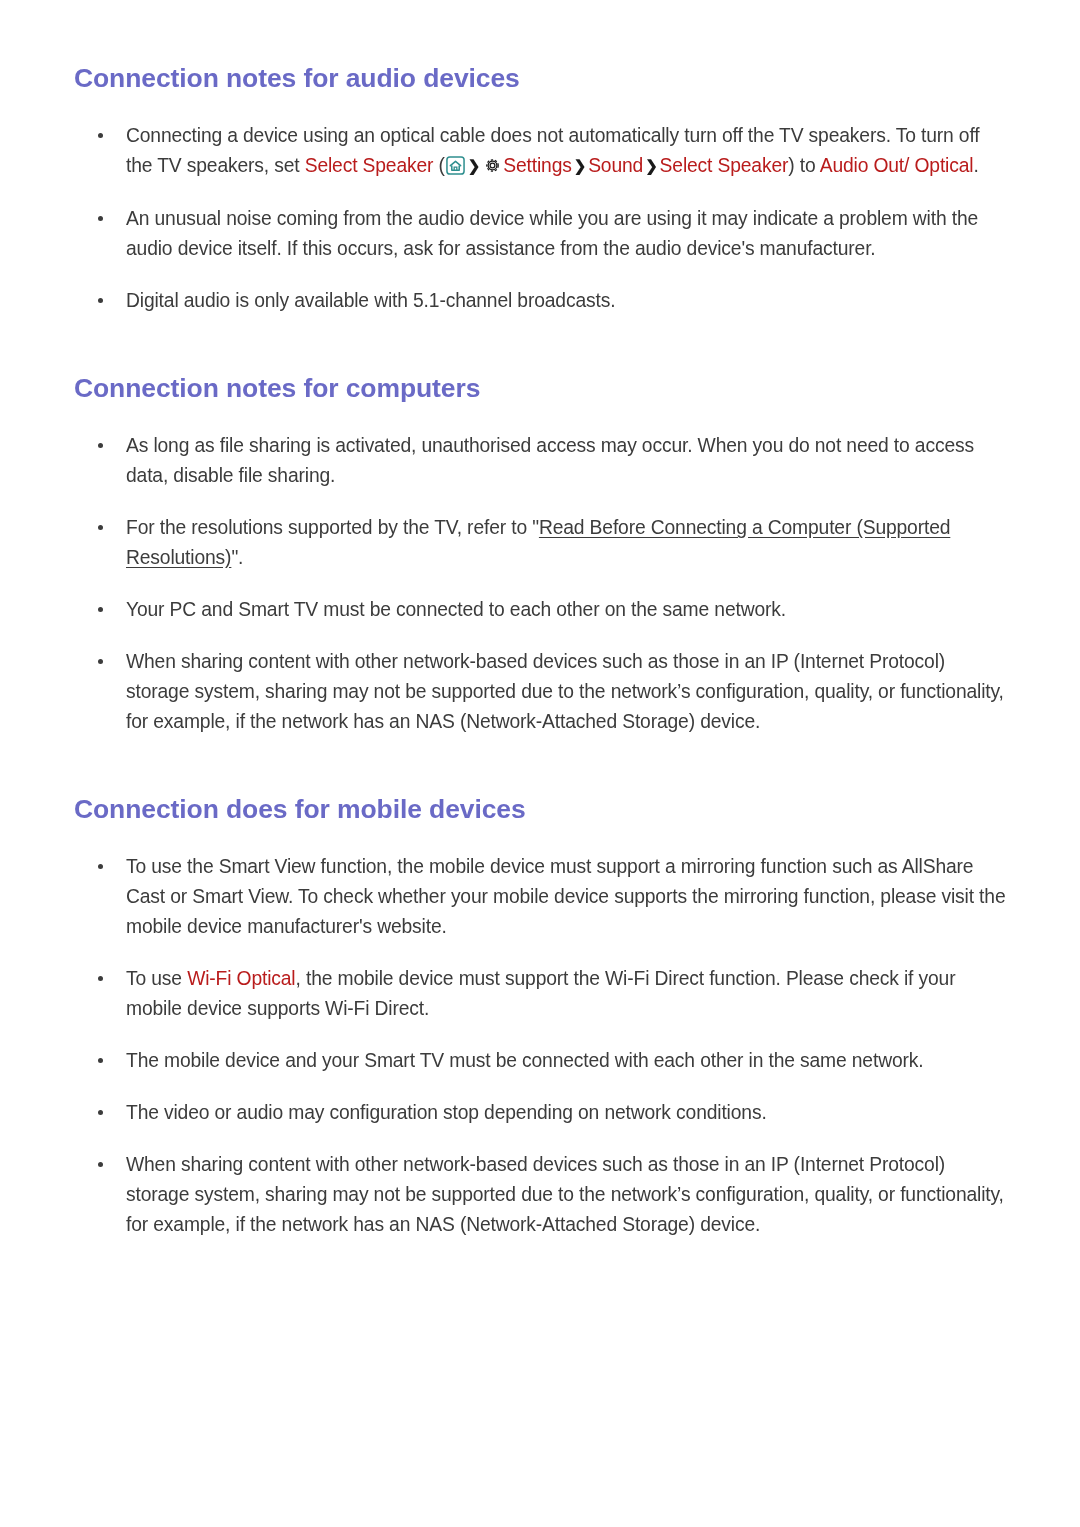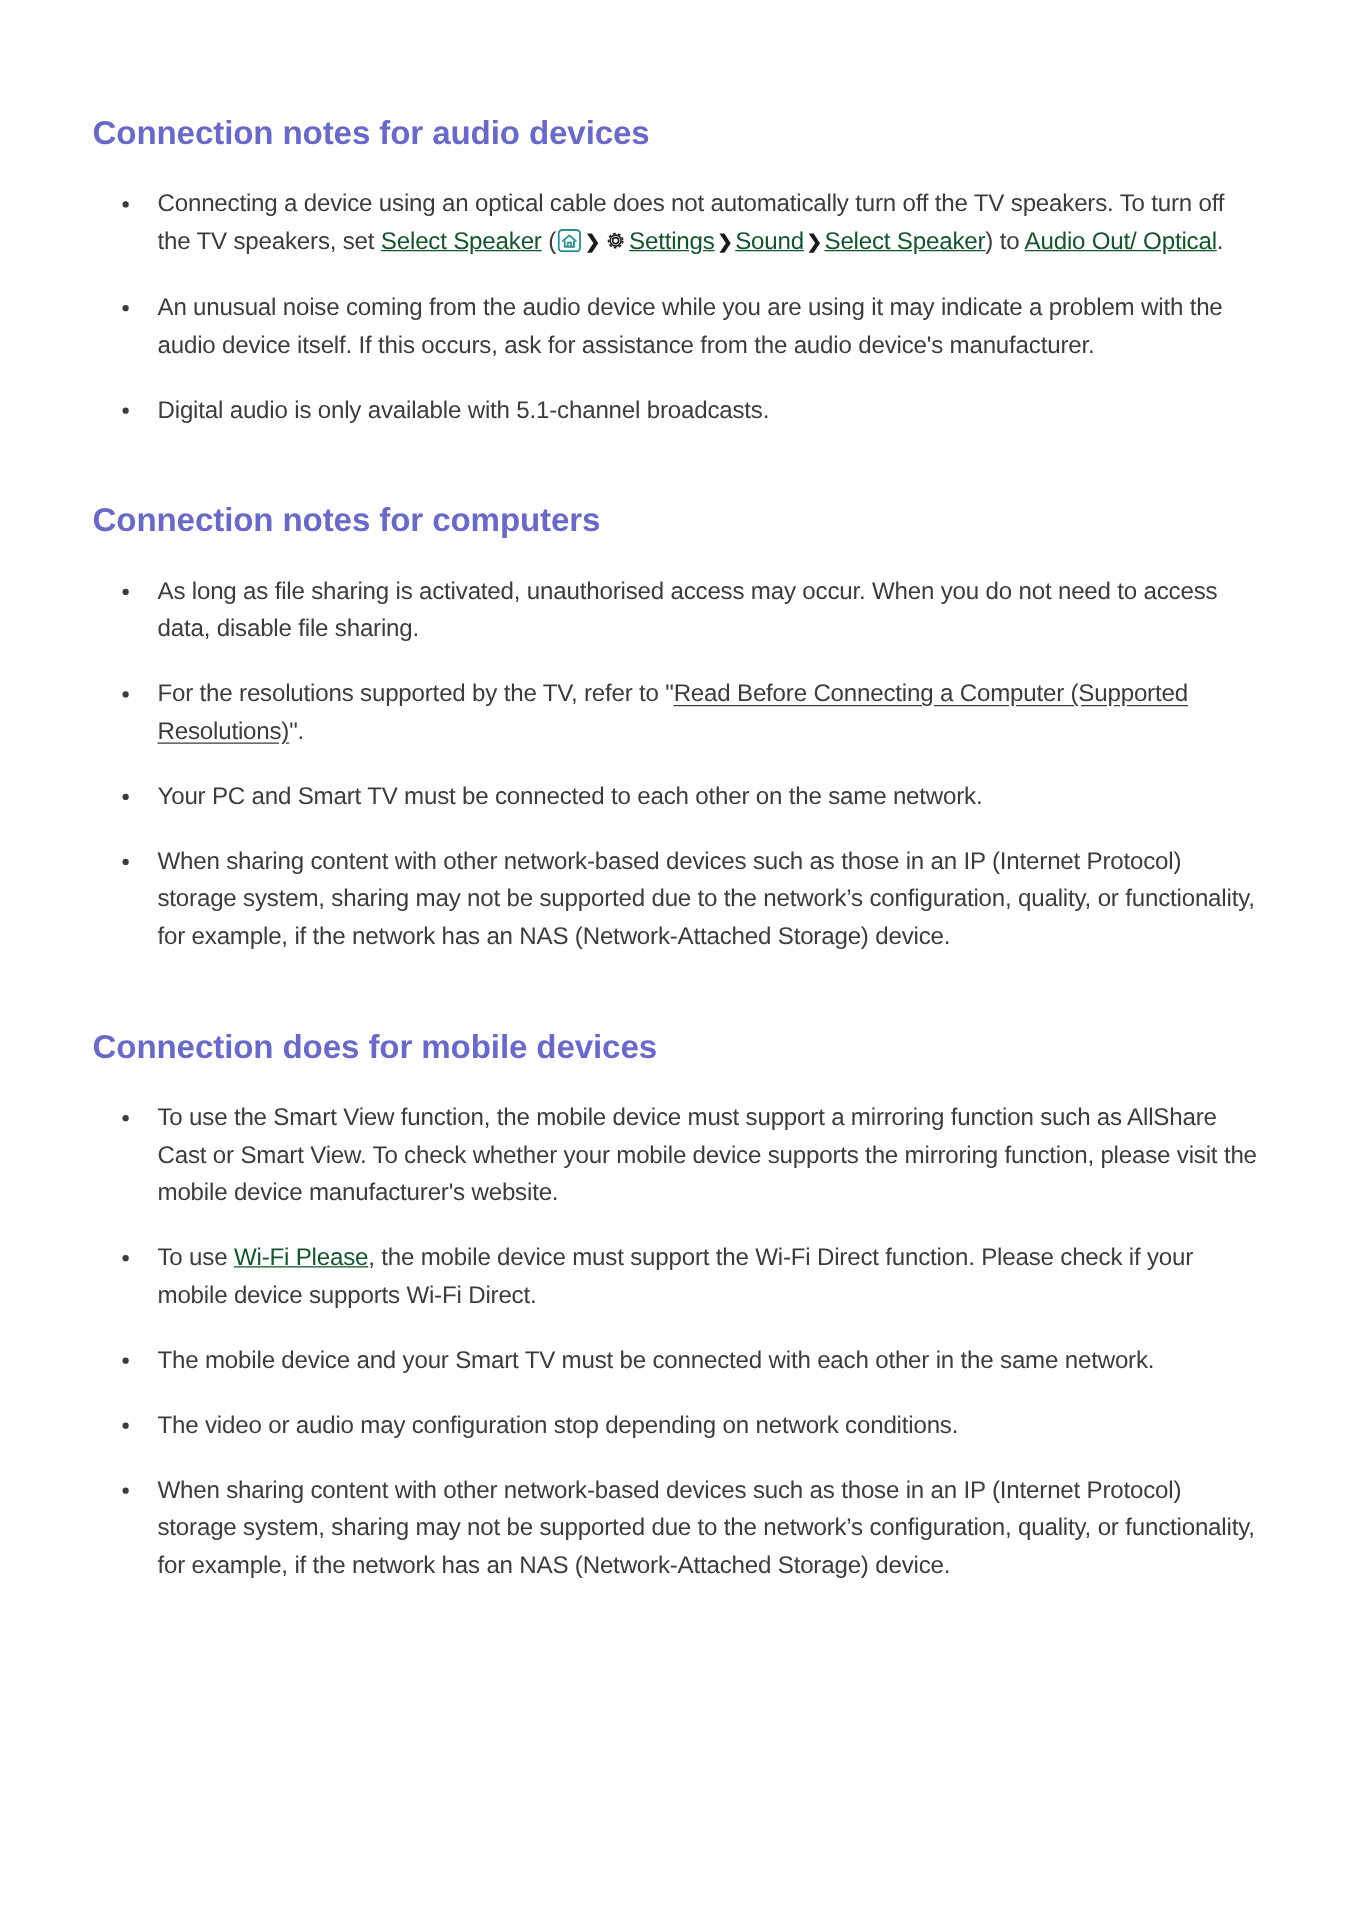--- a/index.html
+++ b/index.html
@@ -20,21 +20,20 @@
     height: 1527px;
     box-sizing: border-box;
     padding: 0;
     overflow: hidden;
   }
   .content {
     position: absolute;
     left: 74px;
     top: 62px;
     width: 934px;
-    margin-top: 28px;
   }
   h2.section-title {
     font-size: 26.5px;
     font-weight: 600;
     color: #6a6ac6;
     margin: 0;
     padding: 0;
     line-height: 1.25;
     letter-spacing: -0.1px;
   }
@@ -65,22 +64,21 @@
   ul.bullets > li .dot {
     position: absolute;
     left: 24px;
     top: 12px;
     width: 5px;
     height: 5px;
     background: #3c3c3c;
     border-radius: 50%;
   }
   .lnk {
-    color: #14532d;
-    text-decoration: underline;
+    color: #b91c1c;
   }
   .underline {
     text-decoration: underline;
     text-underline-offset: 3px;
   }
   .chev {
     display: inline-block;
     color: #1a1a1a;
     font-weight: 700;
     font-size: 15px;
@@ -124,20 +122,20 @@
           <li><span class="dot"></span><span>As long as file sharing is activated, unauthorised access may occur. When you do not need to access data, disable file sharing.</span></li>
           <li><span class="dot"></span><span>For the resolutions supported by the TV, refer to "</span><span class="underline">Read Before Connecting a Computer (Supported Resolutions)</span><span>".</span></li>
           <li><span class="dot"></span><span>Your PC and Smart TV must be connected to each other on the same network.</span></li>
           <li><span class="dot"></span><span>When sharing content with other network-based devices such as those in an IP (Internet Protocol) storage system, sharing may not be supported due to the network’s configuration, quality, or functionality, for example, if the network has an NAS (Network-Attached Storage) device.</span></li>
         </ul>
       </div>
       <div class="section">
         <h2 class="section-title">Connection does for mobile devices</h2>
         <ul class="bullets">
           <li><span class="dot"></span><span>To use the Smart View function, the mobile device must support a mirroring function such as AllShare Cast or Smart View. To check whether your mobile device supports the mirroring function, please visit the mobile device manufacturer's website.</span></li>
-          <li><span class="dot"></span><span>To use </span><span class="lnk">Wi-Fi Please</span><span>, the mobile device must support the Wi-Fi Direct function. Please check if your mobile device supports Wi-Fi Direct.</span></li>
+          <li><span class="dot"></span><span>To use </span><span class="lnk">Wi-Fi Optical</span><span>, the mobile device must support the Wi-Fi Direct function. Please check if your mobile device supports Wi-Fi Direct.</span></li>
           <li><span class="dot"></span><span>The mobile device and your Smart TV must be connected with each other in the same network.</span></li>
           <li><span class="dot"></span><span>The video or audio may configuration stop depending on network conditions.</span></li>
           <li><span class="dot"></span><span>When sharing content with other network-based devices such as those in an IP (Internet Protocol) storage system, sharing may not be supported due to the network’s configuration, quality, or functionality, for example, if the network has an NAS (Network-Attached Storage) device.</span></li>
         </ul>
       </div>
     </div>
 </div>
 
 </body></html>

